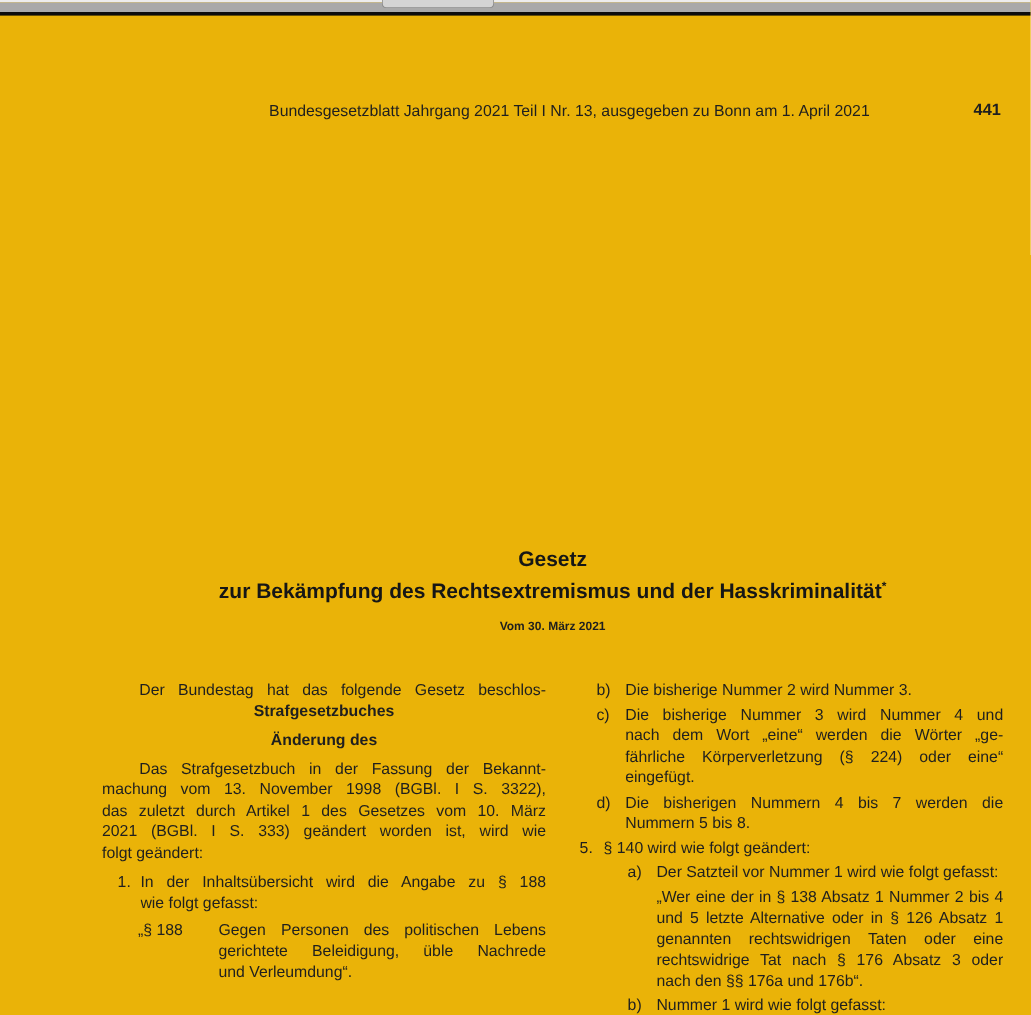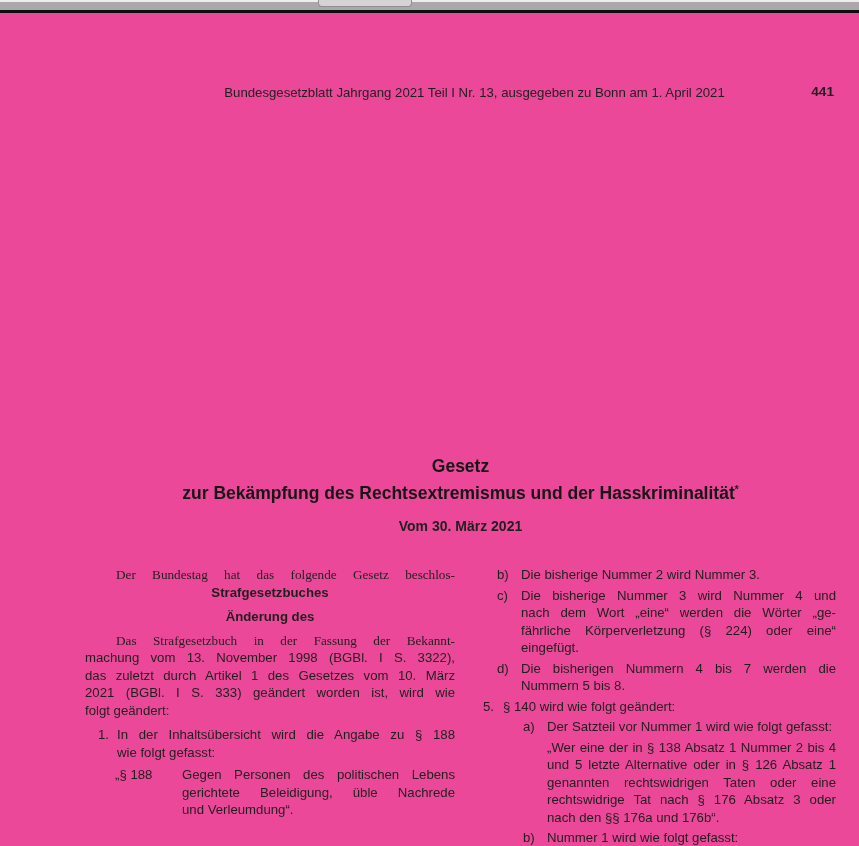--- a/index.html
+++ b/index.html
@@ -1,38 +1,38 @@
 <!DOCTYPE html>
 <html><head>
 <meta charset="utf-8">
 <style>
   * { margin:0; padding:0; box-sizing:border-box; }
   html,body { width:859px; height:846px; overflow:hidden; background:#ffffff;
               font-family:"Liberation Sans", sans-serif; color:#1f1f1f; }
-  #stage { position:relative; width:859px; height:846px; background:#ec4899; overflow:hidden; }
+  #stage { position:relative; width:859px; height:846px; background:#eab308; overflow:hidden; }
 
   
   .chrome { position:absolute; left:0; top:0; width:859px; height:13px; }
   .chrome .lightrow { position:absolute; left:0; top:0; width:100%; height:2px; background:#ededed; }
   .chrome .graybar  { position:absolute; left:0; top:2px; width:100%; height:8px; background:#a9a9a9; }
   .chrome .blackbar { position:absolute; left:0; top:10px; width:100%; height:3px; background:#0d0d0d; }
   .chrome .tabbtn   { position:absolute; left:318px; top:0; width:94px; height:7px;
                       background:#d4d4d4; border:1px solid #8f8f8f; border-top:none;
                       border-radius:0 0 4px 4px; }
 
   
   .runhead { position:absolute; left:85px; top:85px; width:751px; text-align:center;
              font-size:13.2px; line-height:16px; padding-left:28px; }
   .pagenum { position:absolute; right:25px; top:84px; font-size:13.6px; font-weight:bold; }
 
   
   .titleblock { position:absolute; left:85px; top:455px; width:751px; text-align:center; }
   .titleblock .t1, .titleblock .t2 { font-size:17.5px; font-weight:bold; line-height:23px; color:#161616; }
   .titleblock sup { font-size:10px; vertical-align:6px; }
-  .dateline { margin-top:13px; font-size:14px; font-weight:bold; }
+  .dateline { margin-top:13px; font-size:10px; font-weight:bold; }
 
   
   .col { position:absolute; top:566px; font-size:13.2px; }
   .col.left  { left:85px;  width:370px; }
   .col.right { left:483px; width:353px; }
 
   .tl { line-height:17.5px; height:17.5px; overflow:hidden; }
   .tl.j { text-align:justify; text-align-last:justify; }
   .tl.l { text-align:left; }
   .tl.s { white-space:nowrap; text-align:left; }
@@ -49,21 +49,21 @@
   .rcol-items .item + .item { margin-top:3px; }
 
   .item.sub1  .label { left:14px; }  .item.sub1  .ltxt { padding-left:38px; }
   .item.num   .label { left:0;    }  .item.num   .ltxt { padding-left:20px; }
   .item.sub2  .label { left:40px; }  .item.sub2  .ltxt { padding-left:64px; }
   .item.quote2                       .ltxt { padding-left:64px; }
 
   .item.lnum   .label { left:13px; } .item.lnum   .ltxt { padding-left:32px; }
   .item.lentry .label { left:30px; } .item.lentry .ltxt { padding-left:97px; }
 
-  .indent1 > .tl:first-child { padding-left:31px;font-family:Liberation Serif, serif; }
+  .indent1 > .tl:first-child { padding-left:31px; }
 </style>
 </head>
 <body>
 
 <div id="stage">
 
   <div class="chrome">
     <div class="lightrow"></div>
     <div class="graybar"></div>
     <div class="tabbtn"></div>

